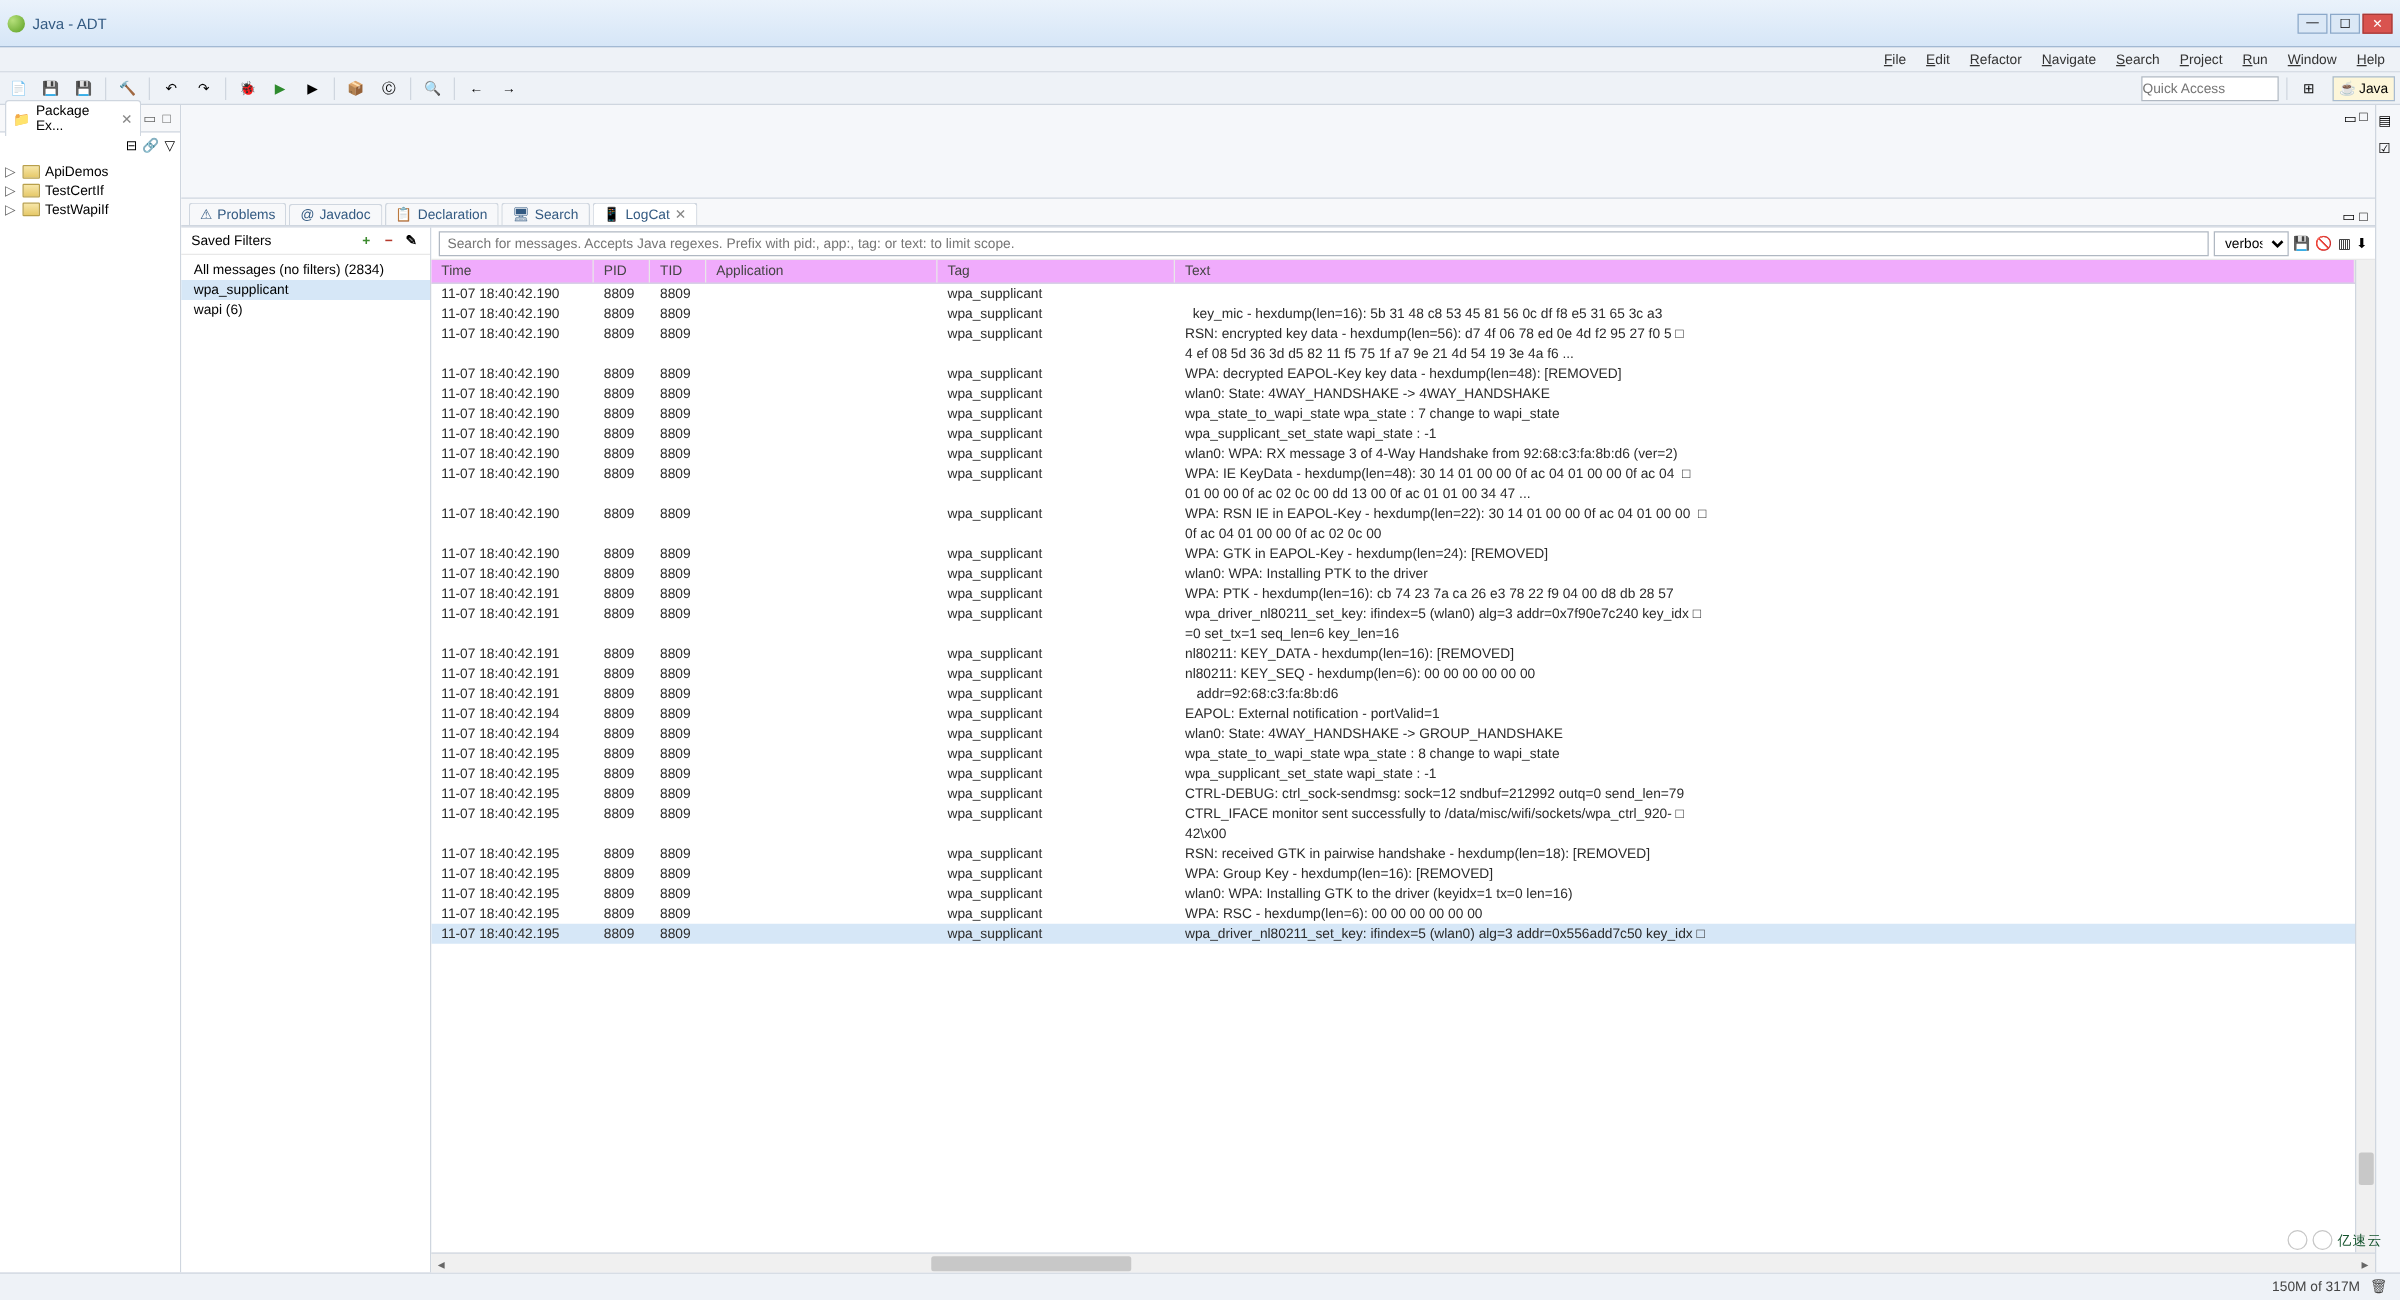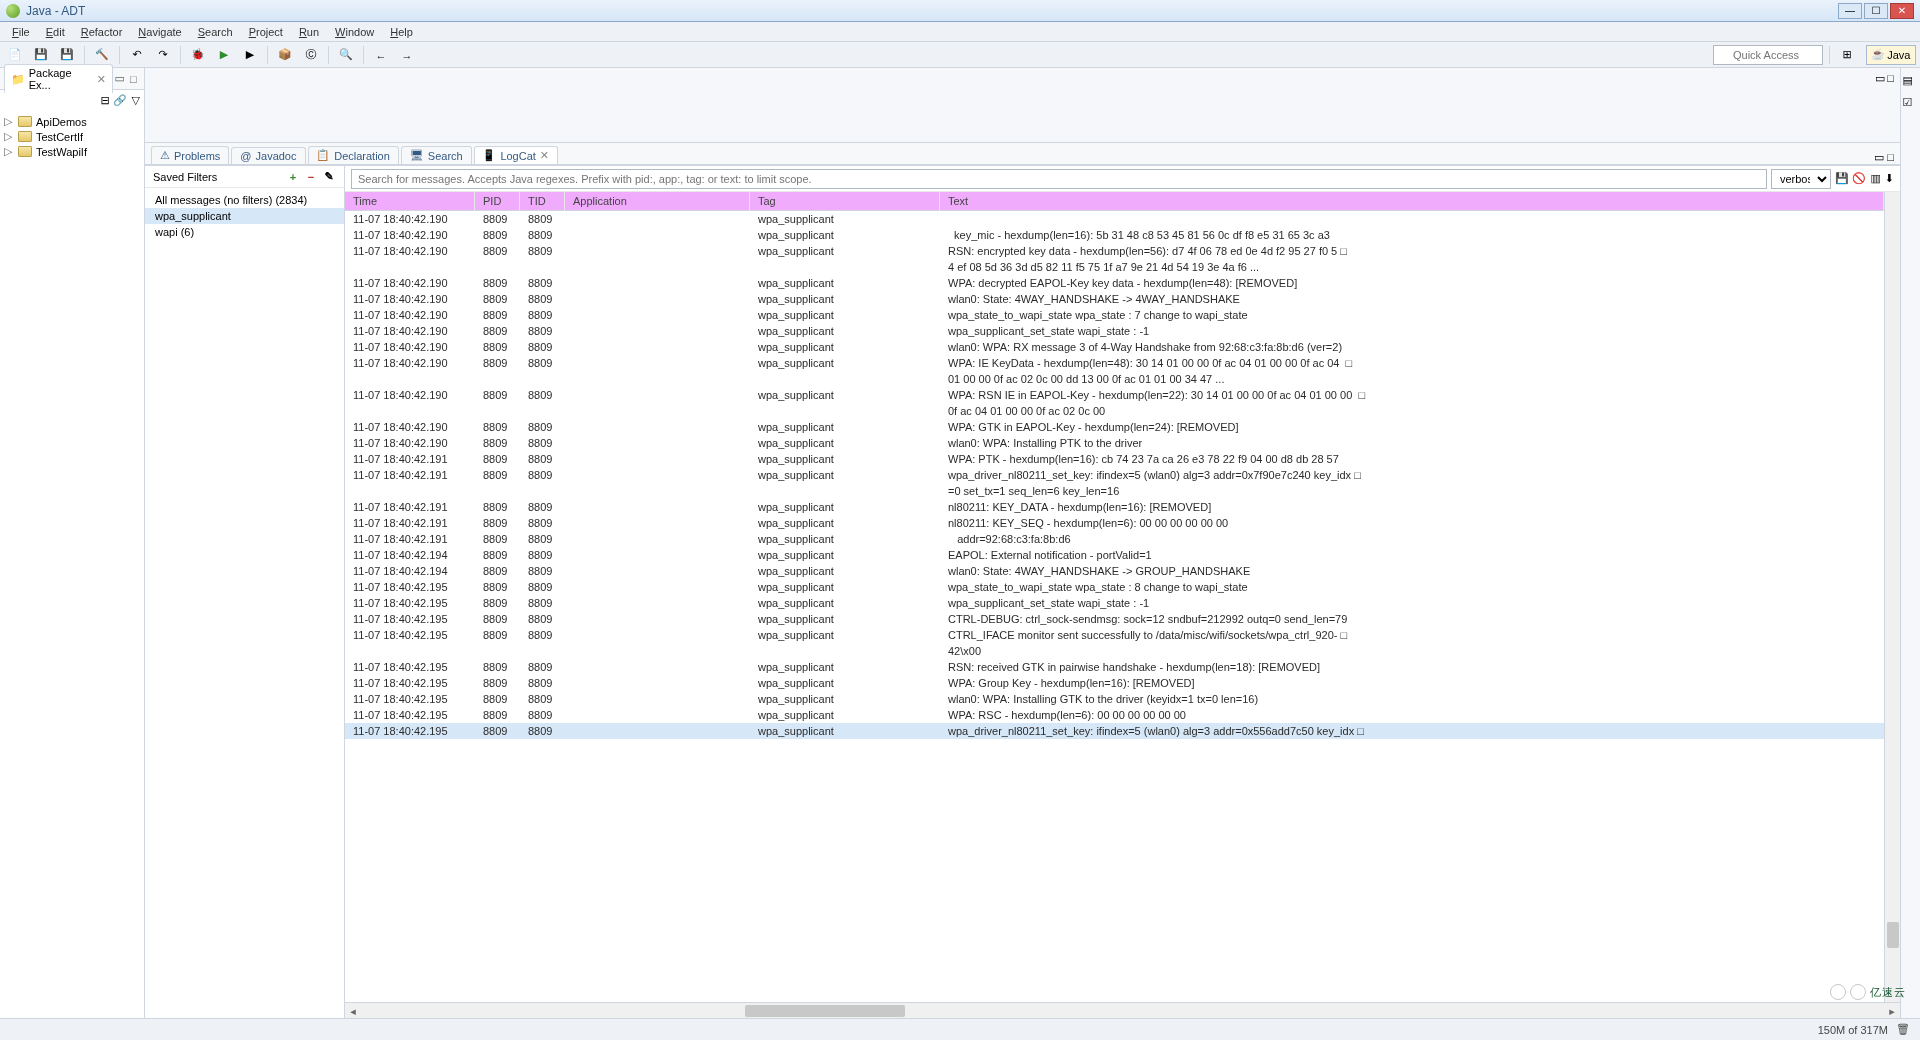--- a/index.html
+++ b/index.html
@@ -1,30 +1,30 @@
 <!DOCTYPE html>
 <html><head>
 <meta charset="utf-8">
 <style>
 * { margin: 0; padding: 0; box-sizing: border-box; font-family: "Segoe UI", Tahoma, sans-serif; font-size: 11px; }
 body { background: #f0f0f0; width: 1920px; height: 1040px; overflow: hidden; display: flex; flex-direction: column; }
-.titlebar { height: 22px; background: linear-gradient(#eaf2fb, #d6e6f7); border-bottom: 1px solid #8ba8c9; display: flex; align-items: center; padding: 0 6px; }
+.titlebar { height: 38px; background: linear-gradient(#eaf2fb, #d6e6f7); border-bottom: 1px solid #8ba8c9; display: flex; align-items: center; padding: 0 6px; }
 .titlebar .app-icon { width: 14px; height: 14px; border-radius: 50%; background: radial-gradient(circle at 30% 30%, #b6e07b, #5a9e21); margin-right: 6px; }
 .titlebar .title { flex: 1; color: #335a82; font-size: 12px; }
 .titlebar .winbtns { display: flex; gap: 2px; }
 .titlebar .winbtn { width: 24px; height: 16px; border: 1px solid #8ba8c9; background: #dbe8f6; display: flex; align-items: center; justify-content: center; font-size: 10px; }
 .titlebar .winbtn.close { background: #d9534f; color: #fff; border-color: #a53b38; }
-.menubar { height: 20px; background: #eef2f7; border-bottom: 1px solid #cfd6df; display: flex; align-items: center; padding: 0 4px; }
+.menubar { height: 20px; background: #eef2f7; border-bottom: 1px solid #cfd6df; display: flex; align-items: center; padding: 0 4px; justify-content: flex-end; }
 .menubar .mitem { padding: 2px 8px; color: #333; }
 .menubar .mitem u { text-decoration: underline; }
 .toolbar { height: 26px; background: #eef2f7; border-bottom: 1px solid #cfd6df; display: flex; align-items: center; padding: 0 4px; gap: 4px; }
 .toolbar .tbtn { width: 22px; height: 20px; border: 1px solid transparent; display: flex; align-items: center; justify-content: center; }
 .toolbar .sep { width: 1px; height: 18px; background: #cfd6df; margin: 0 2px; }
 .toolbar .spacer { flex: 1; }
-.quick-access { width: 110px; height: 20px; border: 1px solid #b0b8c2; background: #fff; padding: 2px 19px; color: #888; }
+.quick-access { width: 110px; height: 20px; border: 1px solid #b0b8c2; background: #fff; padding: 2px 0; color: #888; }
 .persp-btn { width: 50px; height: 20px; border: 1px solid #a8bbd0; background: #fdf6d9; display: flex; align-items: center; justify-content: center; gap: 2px; margin-left: 4px; }
 .main { flex: 1; display: flex; min-height: 0; }
 .sidebar { width: 145px; background: #fff; border-right: 1px solid #cfd6df; display: flex; flex-direction: column; }
 .view-tabs { height: 22px; border-bottom: 1px solid #cfd6df; display: flex; align-items: center; padding: 0 4px; background: #f7f8fa; }
 .view-tabs .vtab { padding: 2px 6px; border: 1px solid #cfd6df; border-bottom: none; background: #fff; border-radius: 3px 3px 0 0; display: flex; align-items: center; gap: 4px; }
 .view-tabs .spacer { flex: 1; }
 .view-tabs .vicon { width: 14px; height: 14px; display: flex; align-items: center; justify-content: center; color: #666; }
 .view-toolbar { height: 20px; display: flex; align-items: center; justify-content: flex-end; padding: 0 4px; gap: 4px; }
 .tree { flex: 1; padding: 4px 0; }
 .tree-item { display: flex; align-items: center; padding: 1px 4px; gap: 4px; }

